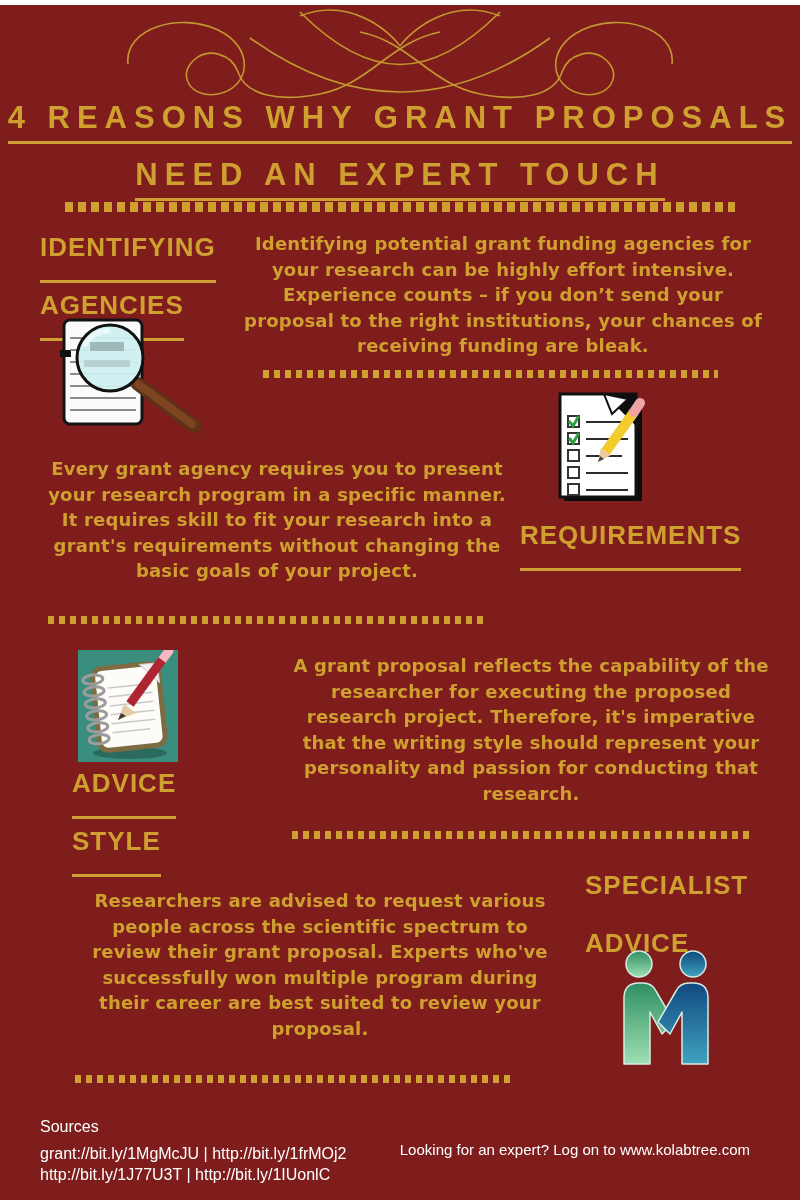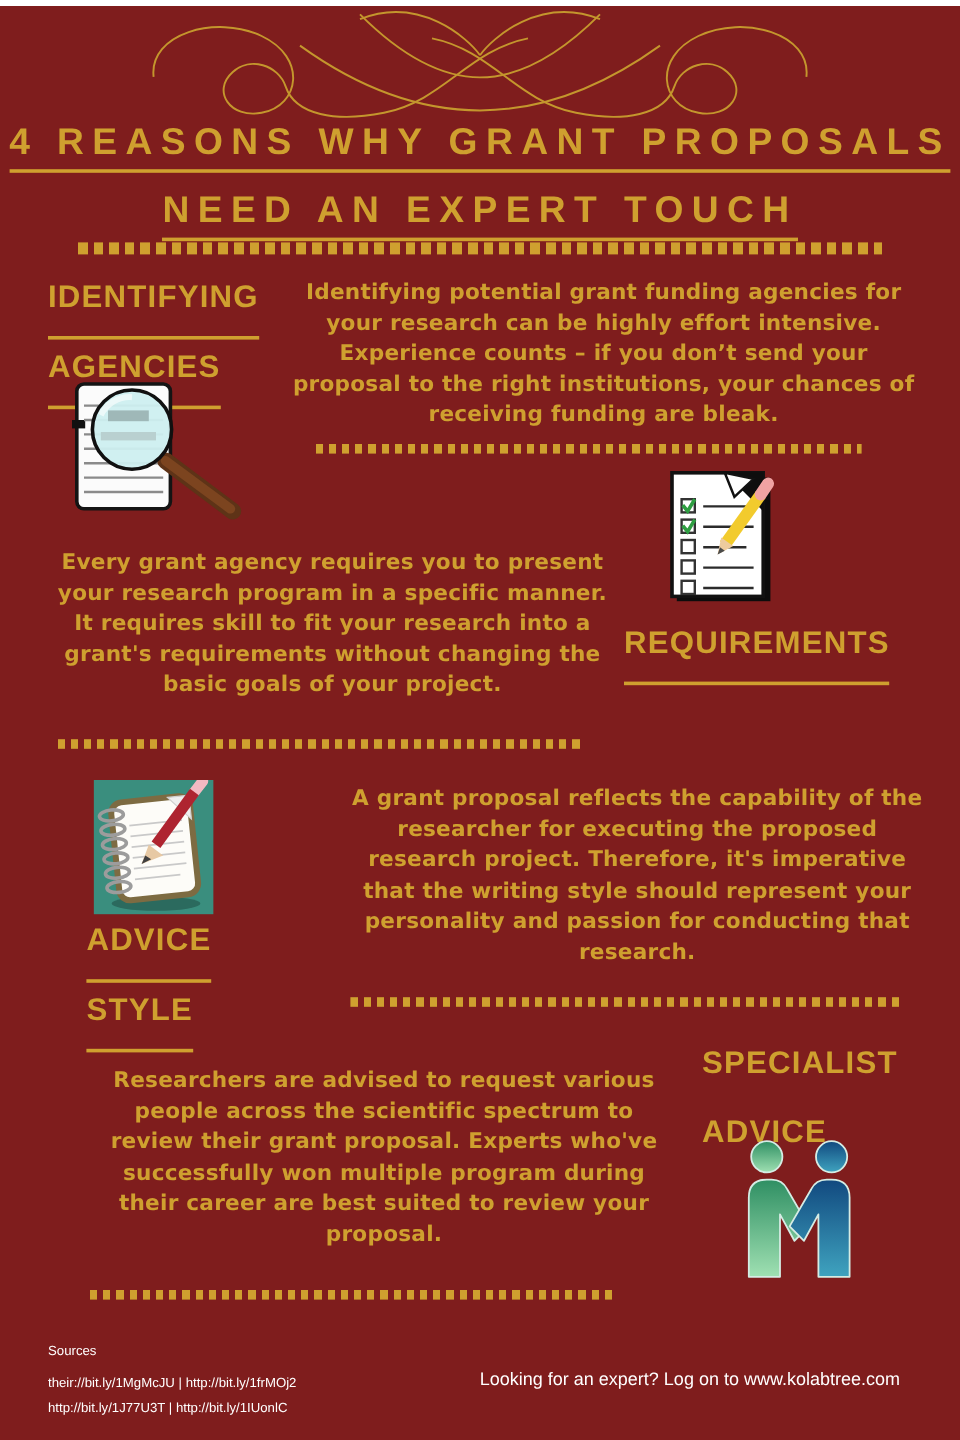--- a/index.html
+++ b/index.html
@@ -53,21 +53,21 @@
   .b4{left:75px;top:888px;width:490px;}
 
   
   .icon{position:absolute;}
   .i1{left:58px;top:316px;width:150px;height:130px;}
   .i2{left:556px;top:390px;width:100px;height:118px;}
   .i3{left:78px;top:650px;width:100px;height:112px;}
   .i4{left:612px;top:948px;width:108px;height:118px;}
 
   
-  .sources{position:absolute;left:40px;top:1116px;color:#ffffff;font-size:11px;line-height:21px;}
+  .sources{position:absolute;left:40px;top:1116px;color:#ffffff;font-size:16px;line-height:21px;}
   .sources .src-label{display:block;margin-bottom:6px;}
   .sources .src-line{display:block;}
   .cta{position:absolute;left:390px;top:1141px;width:360px;text-align:right;color:#ffffff;font-size:15px;}
 </style>
 </head>
 <body>
 
 <div class="page">
   <div class="top-strip"></div>
 
@@ -202,17 +202,17 @@
     </defs>
     <circle cx="27" cy="16" r="13" fill="url(#gGreen)" stroke="#d5ece4" stroke-width="1.5"></circle>
     <circle cx="81" cy="16" r="13" fill="url(#gBlue)" stroke="#d5ece4" stroke-width="1.5"></circle>
     <path d="M12,116 L12,50 Q12,35 27,35 L31,35 Q40,35 44,43 L62,74 L50,86 L38,64 L38,116 Z" fill="url(#gGreen)" stroke="#d5ece4" stroke-width="1.5" stroke-linejoin="round"></path>
     <path d="M96,116 L96,50 Q96,35 81,35 L77,35 Q68,35 64,43 L46,74 L58,86 L70,64 L70,116 Z" fill="url(#gBlue)" stroke="#d5ece4" stroke-width="1.5" stroke-linejoin="round"></path>
   </svg>
   <div class="dots d4"></div>
 
   <div class="sources">
     <span class="src-label">Sources</span>
-    <span class="src-line">their://bit.ly/1MgMcJU | http://bit.ly/1frMOj2</span>
+    <span class="src-line">grant://bit.ly/1MgMcJU | http://bit.ly/1frMOj2</span>
     <span class="src-line">http://bit.ly/1J77U3T | http://bit.ly/1IUonlC</span>
   </div>
   <div class="cta">Looking for an expert? Log on to www.kolabtree.com</div>
 </div>
 
 </body></html>

